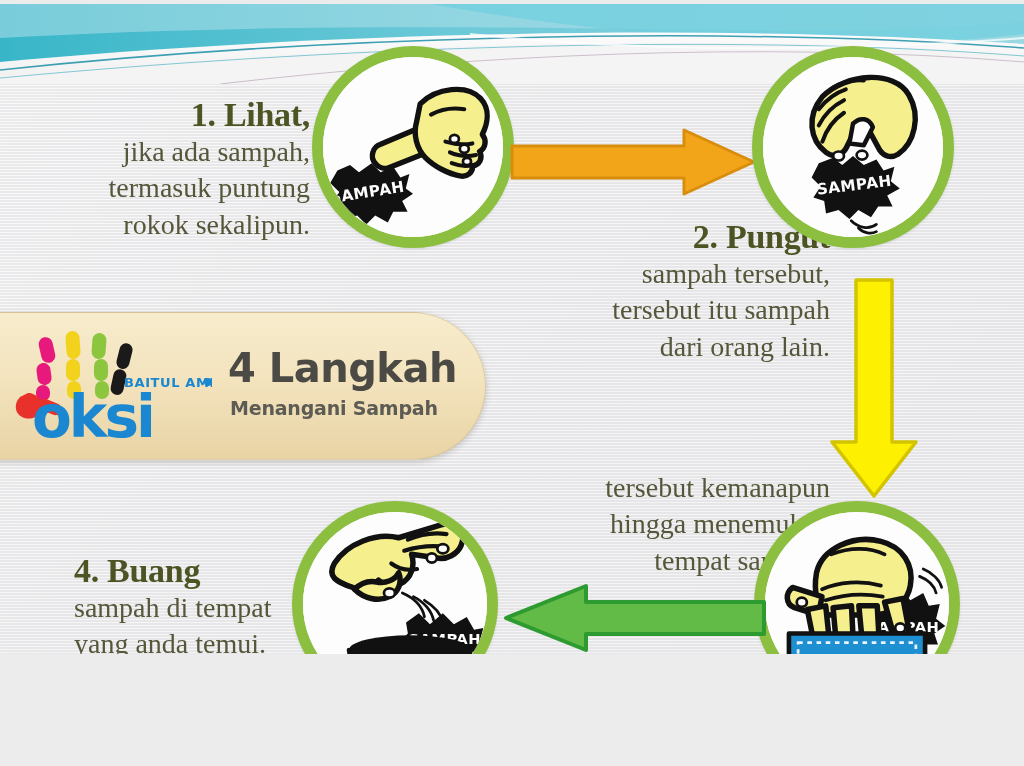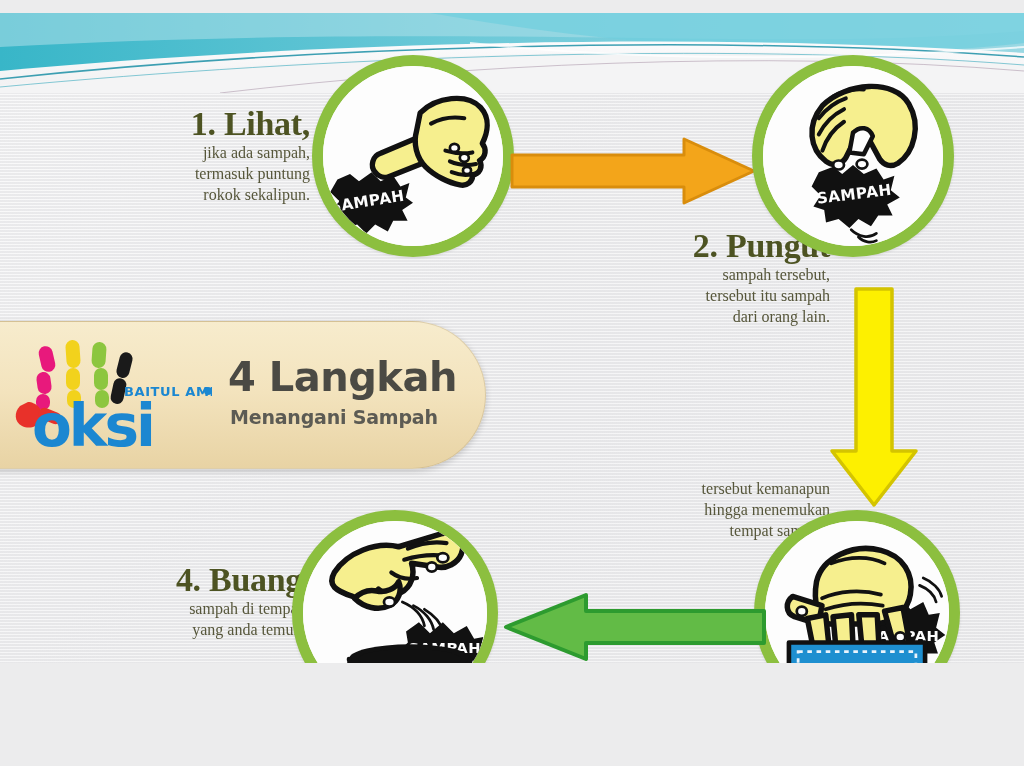--- a/index.html
+++ b/index.html
@@ -5,21 +5,21 @@
   * { margin:0; padding:0; box-sizing:border-box; }
   html, body { width:1024px; height:766px; overflow:hidden; }
   body {
     font-family:"Liberation Serif", serif;
     background:#ececed;
     position:relative;
   }
 
   
   #canvas {
-    position:absolute; left:0; top:13px; width:1024px; height:650px;
+    position:absolute; left:0; top:4px; width:1024px; height:650px;
     background:
       repeating-linear-gradient(to bottom,
         rgba(255,255,255,0.55) 0px,
         rgba(255,255,255,0.55) 1px,
         rgba(228,228,230,0.55) 1px,
         rgba(228,228,230,0.55) 3px),
       linear-gradient(135deg,#f3f3f4 0%,#eaeaec 45%,#e6e6e8 100%);
     overflow:hidden;
   }
 
@@ -56,30 +56,30 @@
     color:#4d5322;
     letter-spacing:-0.3px;
     line-height:1.12;
   }
   .step-head .reg {
     font-weight:normal;
     font-size:24px;
     color:#4d5322;
   }
   .step-body {
-    font-size:16px;
+    font-size:28px;
     color:#56563a;
     line-height:1.30;
   }
   .step-head .comma { font-weight:bold; }
 
   #text-1 { left:86px;  top:92px;  width:224px; text-align:right; }
   #text-2 { left:566px; top:214px; width:264px; text-align:right; }
   #text-3 { left:540px; top:466px; width:290px; text-align:right; }
-  #text-4 { left:74px;  top:548px; width:228px; text-align:right; }
+  #text-4 { left:74px;  top:548px; width:228px; }
 
   
   #logo-banner {
     position:absolute; left:-24px; top:308px; width:510px; height:148px;
     background:linear-gradient(to bottom,#f7eccd 0%,#f3e3bd 48%,#e8d3a4 100%);
     border-top-right-radius:74px;
     border-bottom-right-radius:74px;
     box-shadow:0 2px 6px rgba(0,0,0,0.18);
     border:1px solid rgba(190,170,130,0.45);
     border-left:none;

